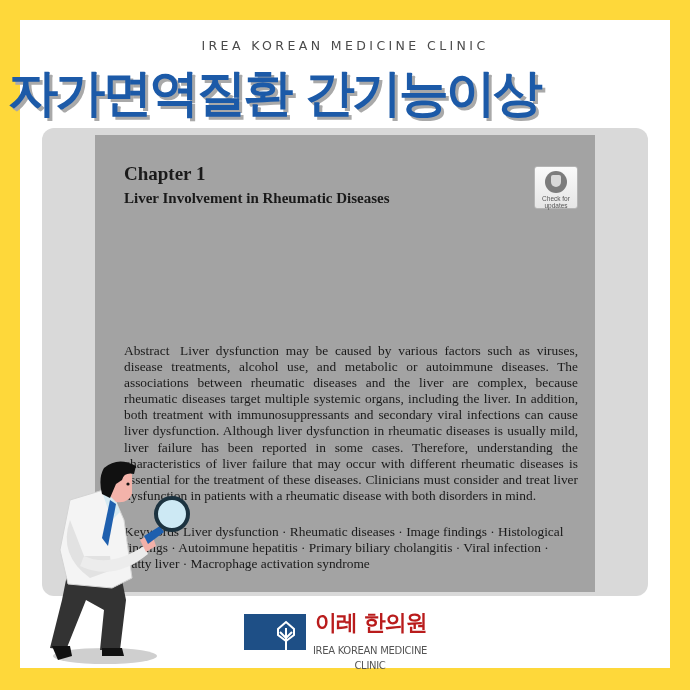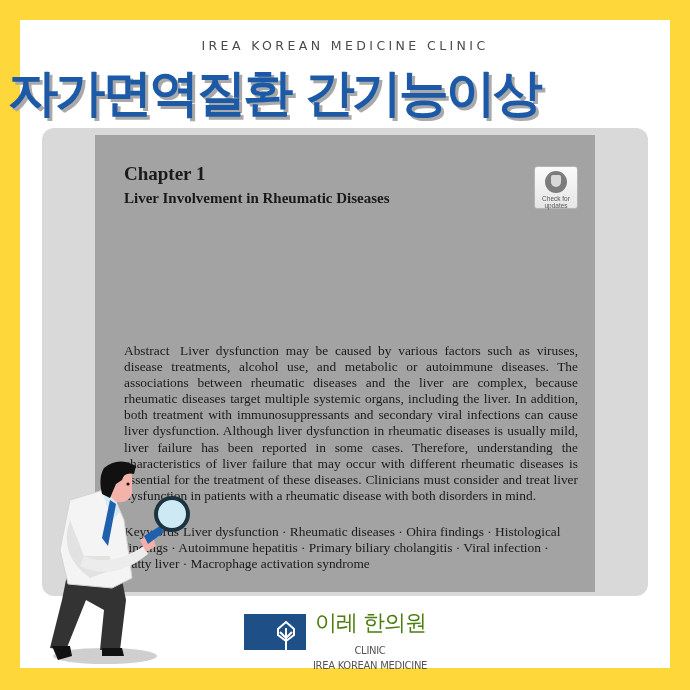--- a/index.html
+++ b/index.html
@@ -16,21 +16,21 @@
   .badge .ring { width: 22px; height: 22px; border-radius: 50%; background: #7c7c7c; margin: 4px auto 0; position: relative; }
   .badge .ring::after { content: ""; position: absolute; left: 6px; top: 4px; width: 10px; height: 12px; background: #d8d8d8; border-radius: 2px 2px 5px 5px; }
   .badge .btxt { font-family: "Liberation Sans", sans-serif; font-size: 6.5px; line-height: 7px; color: #555; margin-top: 2px; }
   .authors { position: absolute; left: 29px; top: 106px; font-size: 13.5px; font-weight: bold; }
   .abstract { position: absolute; left: 29px; top: 208px; width: 454px; font-size: 13.4px; line-height: 16.1px; text-align: justify; }
   .abstract .lbl, .keywords .lbl { font-weight: normal; margin-right: 4px; }
   .keywords { position: absolute; left: 29px; top: 389px; width: 456px; font-size: 13.4px; line-height: 16.2px; }
   .kw-line { display: block; white-space: nowrap; }
   .doctor { position: absolute; left: 40px; top: 460px; width: 170px; height: 210px; }
   .logo-box { position: absolute; left: 244px; top: 614px; width: 62px; height: 36px; background: #1e4f86; }
-  .logo-kr { position: absolute; left: 315px; top: 608px; font-family: "DejaVu Sans", sans-serif; font-size: 22px; font-weight: normal; color: #4d7c0f; letter-spacing: -1px; }
+  .logo-kr { position: absolute; left: 315px; top: 608px; font-family: "DejaVu Sans", sans-serif; font-size: 22px; font-weight: bold; color: #b91c1c; letter-spacing: -1px; }
   .logo-en { position: absolute; left: 300px; width: 140px; top: 643px; text-align: center; font-size: 10px; line-height: 15px; color: #555; font-family: "DejaVu Sans", sans-serif; letter-spacing: -0.3px; }
 </style>
 </head>
 <body>
 
 <div class="card"></div>
 
 <div class="top-label">IREA KOREAN MEDICINE CLINIC</div>
 <div class="headline">자가면역질환 간기능이상</div>
 
@@ -42,21 +42,21 @@
   <div class="badge">
     <div class="ring"></div>
     <div class="btxt">Check for</div>
     <div class="btxt" style="margin-top:0">updates</div>
   </div>
   <div class="abstract">
     <span class="lbl">Abstract</span>
     <span>Liver dysfunction may be caused by various factors such as viruses, disease treatments, alcohol use, and metabolic or autoimmune diseases. The associations between rheumatic diseases and the liver are complex, because rheumatic diseases target multiple systemic organs, including the liver. In addition, both treatment with immunosuppressants and secondary viral infections can cause liver dysfunction. Although liver dysfunction in rheumatic diseases is usually mild, liver failure has been reported in some cases. Therefore, understanding the characteristics of liver failure that may occur with different rheumatic diseases is essential for the treatment of these diseases. Clinicians must consider and treat liver dysfunction in patients with a rheumatic disease with both disorders in mind.</span>
   </div>
   <div class="keywords">
-    <span class="kw-line"><span class="lbl">Keywords</span><span>Liver dysfunction · Rheumatic diseases · Ohira findings · Histological</span></span>
+    <span class="kw-line"><span class="lbl">Keywords</span><span>Liver dysfunction · Rheumatic diseases · Image findings · Histological</span></span>
     <span class="kw-line">findings · Autoimmune hepatitis · Primary biliary cholangitis · Viral infection ·</span>
     <span class="kw-line">Fatty liver · Macrophage activation syndrome</span>
   </div>
 </div>
 
 <svg class="doctor" viewBox="0 0 170 210">
   <ellipse cx="65" cy="196" rx="52" ry="8" fill="#bbbbbb" opacity="0.7"></ellipse>
 
   <path d="M28 110 L80 110 L86 140 L80 190 L60 190 L64 150 L46 140 L26 190 L10 188 L22 140 Z" fill="#333"></path>
   <path d="M12 186 L30 186 L32 196 L18 200 Z" fill="#111"></path>
@@ -80,15 +80,15 @@
 </svg>
 
 <div class="logo-box">
   <svg width="62" height="36" viewBox="0 0 62 36">
     <path d="M42 8 L50 15 L50 21 L42 27 L34 21 L34 15 Z" fill="none" stroke="#fff" stroke-width="2"></path>
     <path d="M42 14 L42 36 M36 18 L42 24 L48 18" fill="none" stroke="#fff" stroke-width="2"></path>
   </svg>
 </div>
 <div class="logo-kr">이레 한의원</div>
 <div class="logo-en">
+  <div>IREA KOREAN MEDICINE</div>
   <div>CLINIC</div>
-  <div>IREA KOREAN MEDICINE</div>
 </div>
 
 </body></html>

